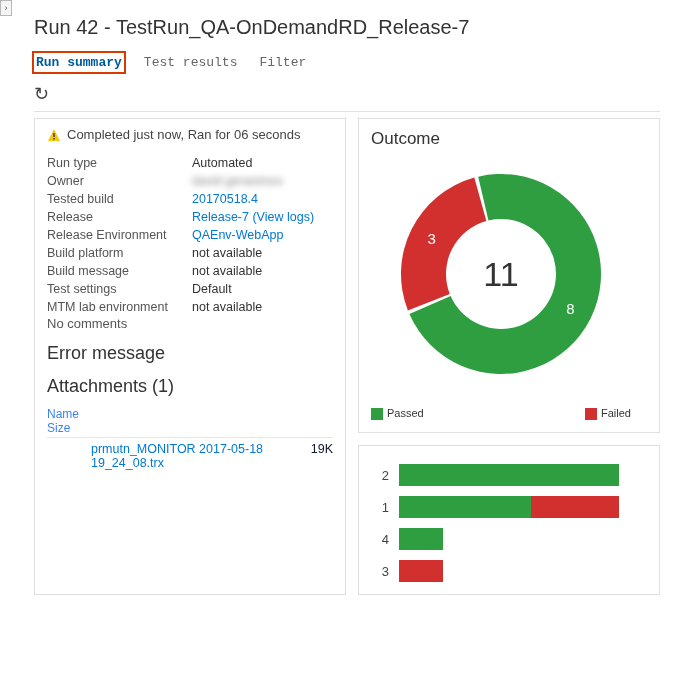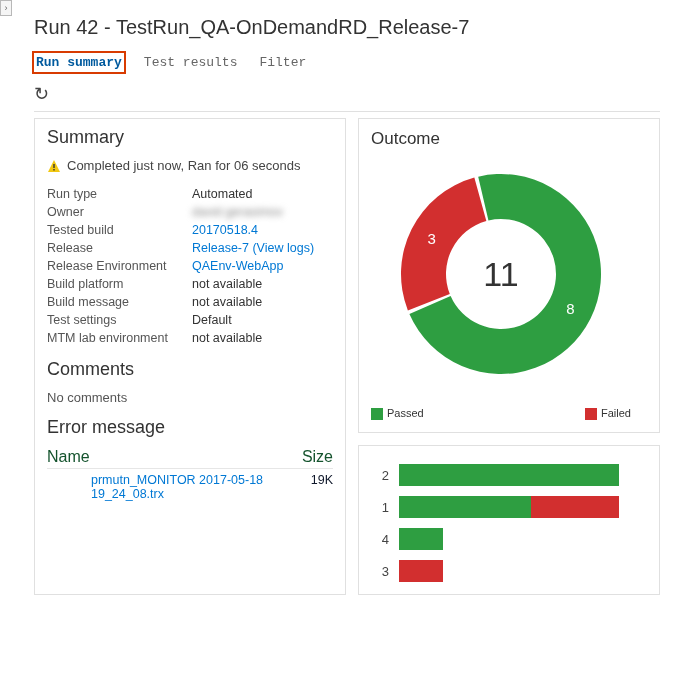--- a/index.html
+++ b/index.html
@@ -122,25 +122,26 @@
   .kv-table td.val { color: #333; }
   .kv-table td.val .link { color: #0078d4; cursor: pointer; }
   .owner-blur {
     filter: blur(3px);
     color: #888;
   }
   .muted { color: #555; font-size: 13px; }
   .att-head {
     display: flex;
     justify-content: space-between;
-    font-size: 16px;
-    color: #14532d;
+    font-size: 12px;
+    color: #3b82f6;
     border-bottom: 1px solid #e6e6e6;
     padding-bottom: 2px;
     margin-bottom: 4px;
+    flex-direction: column;
   }
   .att-row {
     display: flex;
     justify-content: flex-start;
     font-size: 12.5px;
     padding-left: 44px;
   }
   .att-row .name { color: #0078d4; cursor: pointer; }
   .att-row .size { color: #0f172a; margin-left: 20px; }
   .donut-wrap {
@@ -207,21 +208,20 @@
     <div class="tab">Filter</div>
   </div>
 
   <div class="refresh-row">
     <span class="refresh-icon">↻</span>
   </div>
   <hr class="divider">
 
   <div class="main">
     <div class="left">
-      <div class="section-heading first">Summary</div>
       <div class="status-line">
         <span class="warn-icon">
           <svg width="14" height="14" viewBox="0 0 14 14">
               <polygon points="7,1 13,13 1,13" fill="#f2c811"></polygon>
               <rect x="6.3" y="5" width="1.4" height="4" fill="#333"></rect>
               <rect x="6.3" y="10" width="1.4" height="1.5" fill="#333"></rect>
             </svg>
         </span>
         <span>Completed just now, Ran for 06 seconds</span>
       </div>
@@ -260,25 +260,25 @@
               <td class="key">Test settings</td>
               <td class="val">Default</td>
             </tr>
         <tr>
               <td class="key">MTM lab environment</td>
               <td class="val">not available</td>
             </tr>
       </tbody>
         </table>
 
-      <div class="section-heading small-top">Comments</div>
       <div class="muted">No comments</div>
 
       <div class="section-heading small-top">Error message</div>
 
+      <div class="section-heading small-top">Attachments (1)</div>
       <div class="att-head">
         <span>Name</span>
         <span>Size</span>
       </div>
       <div class="att-row">
         <span class="name">prmutn_MONITOR 2017-05-18 19_24_08.trx</span>
         <span class="size">19K</span>
       </div>
     </div>
 

